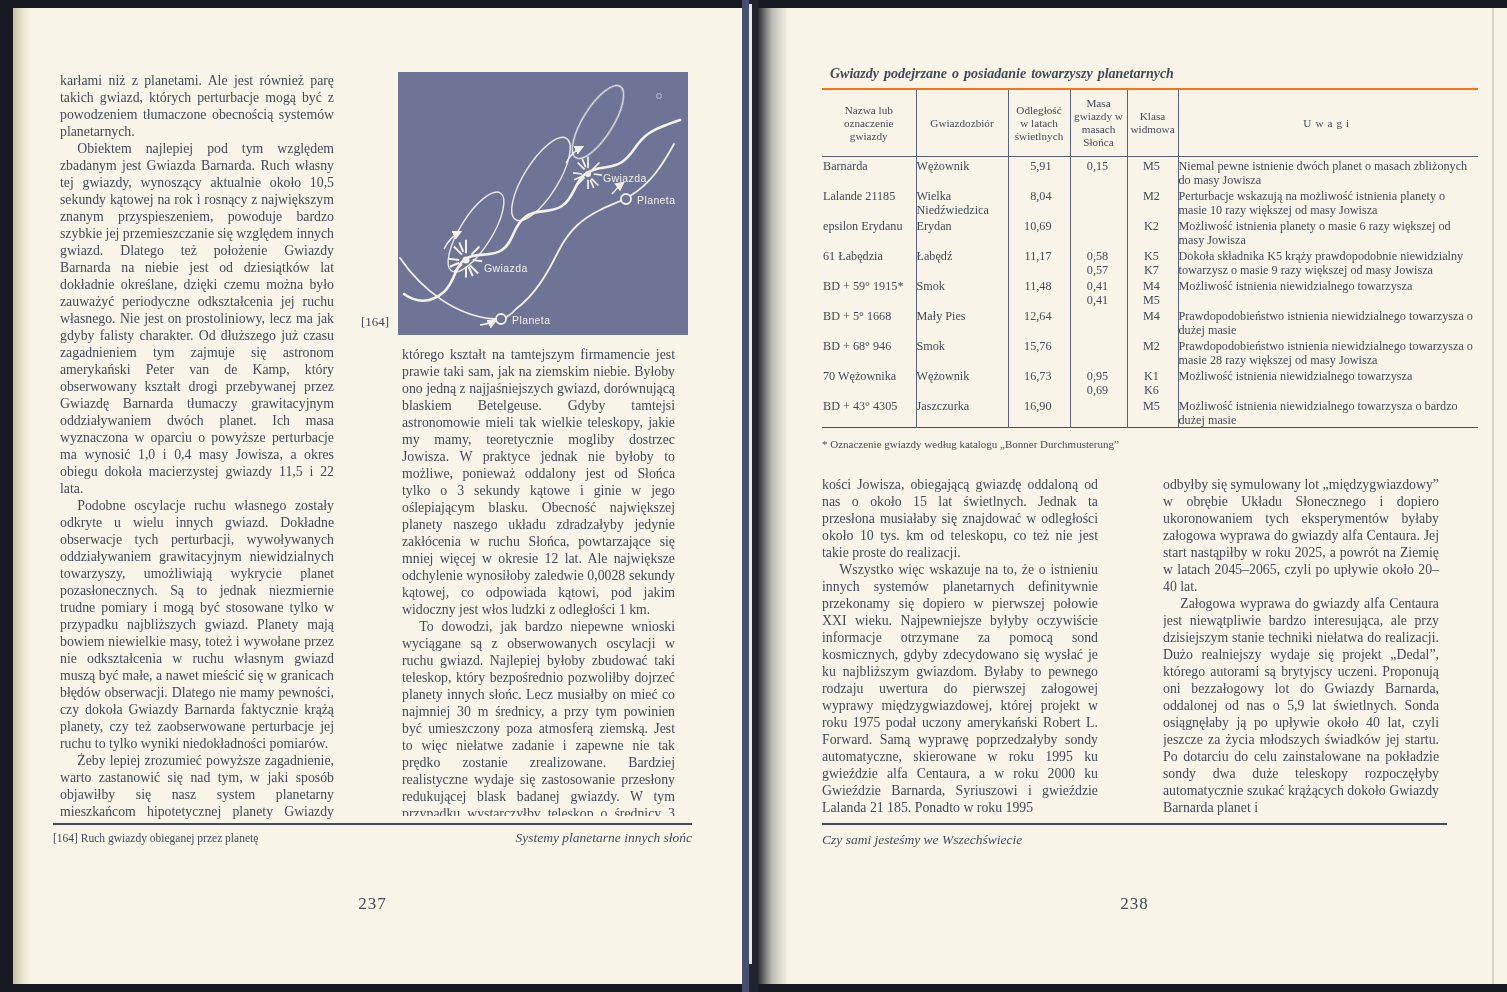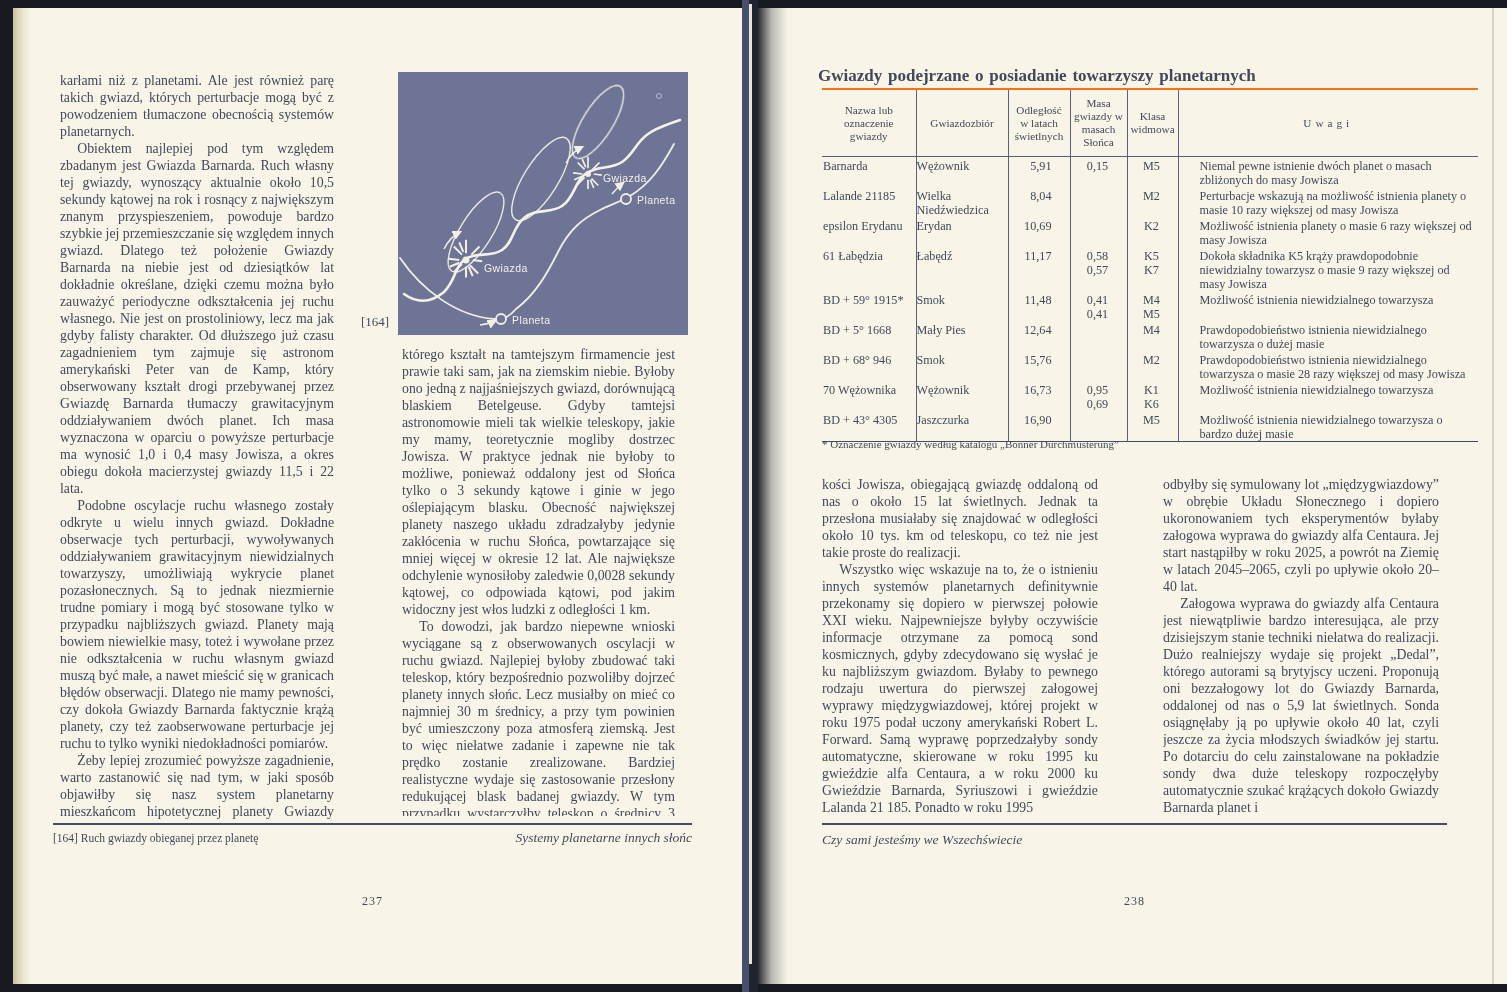--- a/index.html
+++ b/index.html
@@ -43,54 +43,54 @@
   
   .lp-col1   { left:47px;  top:64px;  width:274px; height:748px; }
   .lp-fig    { left:385px; top:64px;  width:290px; height:263px; }
   .lp-figref { left:348px; top:306px; font-size:13px; }
   .lp-col2   { left:389px; top:338px; width:273px; height:470px; }
   .lp-rule   { left:40px;  top:815px; width:639px; border-top:2px solid #454c60; }
   .lp-caption{ left:40px;  top:822px; width:639px; }
   .lp-pagenum{ left:40px;  top:886px; width:639px; }
 
   
-  .rp-title  { left:60px;  top:58px;  font-size:17px; font-weight:bold; word-spacing:1.5px; }
+  .rp-title  { left:72px;  top:58px;  font-size:14px; font-weight:bold; word-spacing:1.5px;font-style:italic; }
   .rp-table  { left:64px;  top:80px;  width:656px; }
   .rp-foot   { left:64px;  top:430px; font-size:11px; }
   .rp-col1   { left:64px;  top:468px; width:276px; height:340px; }
   .rp-col2   { left:405px; top:468px; width:276px; height:340px; }
   .rp-rule   { left:64px;  top:815px; width:625px; border-top:2px solid #454c60; }
   .rp-caption{ left:64px;  top:822px; width:625px; }
   .rp-pagenum{ left:64px;  top:886px; width:625px; }
 
   .caption-row { display:flex; justify-content:space-between; align-items:baseline; }
   .cap-left  { font-size:11.5px; }
   .cap-right { font-size:13.5px; font-style:italic; }
   .run-title { font-size:13.5px; font-style:italic; }
-  .pagenum   { font-size:12px; text-align:center; letter-spacing:1px; }
+  .pagenum   { font-size:17px; text-align:center; letter-spacing:1px; }
 
   
   table.startable {
     border-collapse:collapse; table-layout:fixed; width:656px;
     border-top:2px solid #f97316; border-bottom:1.5px solid #454c60;
     font-size:12.2px;
   }
   .startable th {
     font-weight:normal; font-size:11.2px; line-height:13px; text-align:center;
     vertical-align:middle; padding:7px 3px; border-bottom:1px solid #565e73;
   }
   .startable td { vertical-align:top; line-height:14px; padding:2px 2px 0 0; }
   .startable th:not(:last-child), .startable td:not(:last-child) { border-right:1px solid #5a617a; }
   .startable th.h-uwagi { letter-spacing:4px; }
   td.c-name  { padding-left:1px; }
   td.c-const { padding-left:0; }
   td.c-dist  { text-align:right; padding-right:18px; }
   td.c-mass  { text-align:center; white-space:pre-line; }
   td.c-class { text-align:center; white-space:pre-line;margin-left:16px; }
-  td.c-rem   { padding-left:21px; }
+  td.c-rem   { padding-left:0; }
 
   
   .fig-svg text {
     font-family:"Liberation Sans", sans-serif; font-size:10.5px;
     letter-spacing:.4px; fill:#f2f0e6;
   }
 </style>
 </head>
 <body>
 

